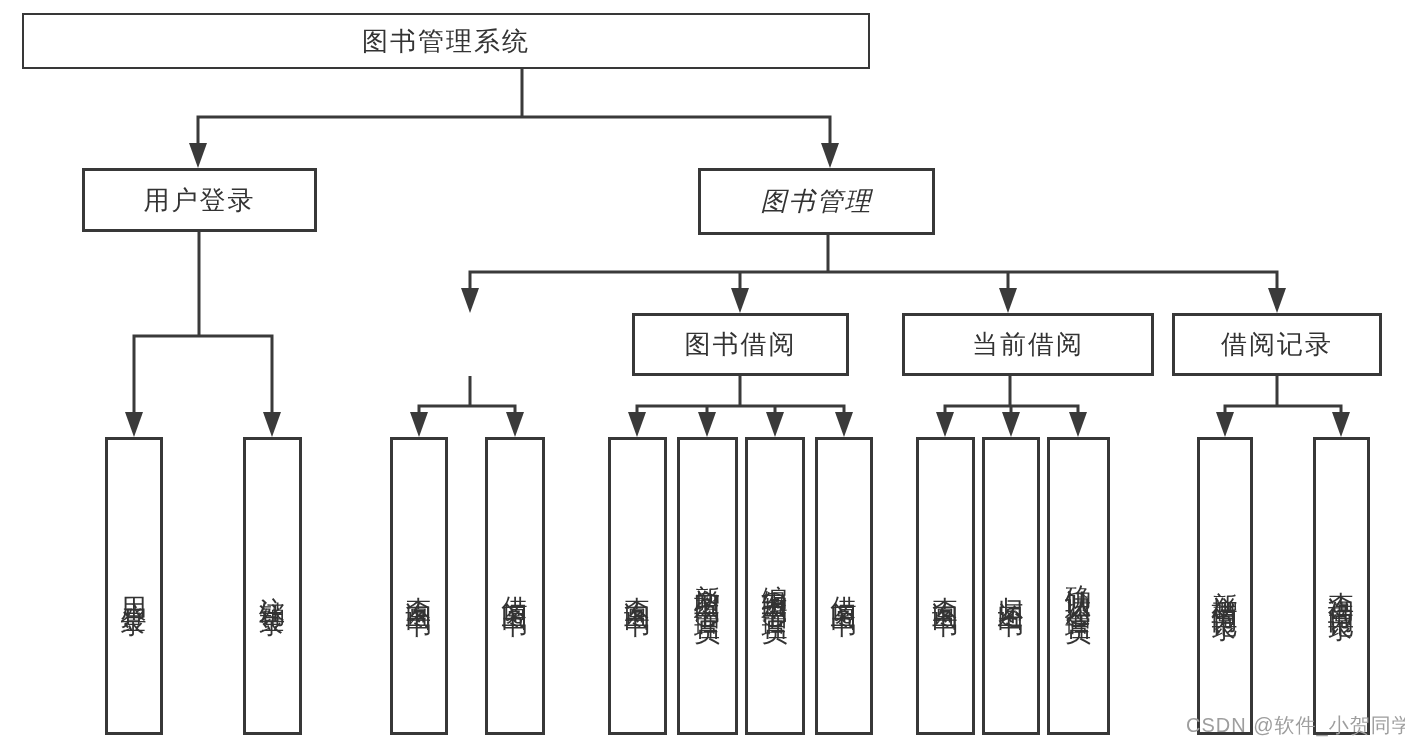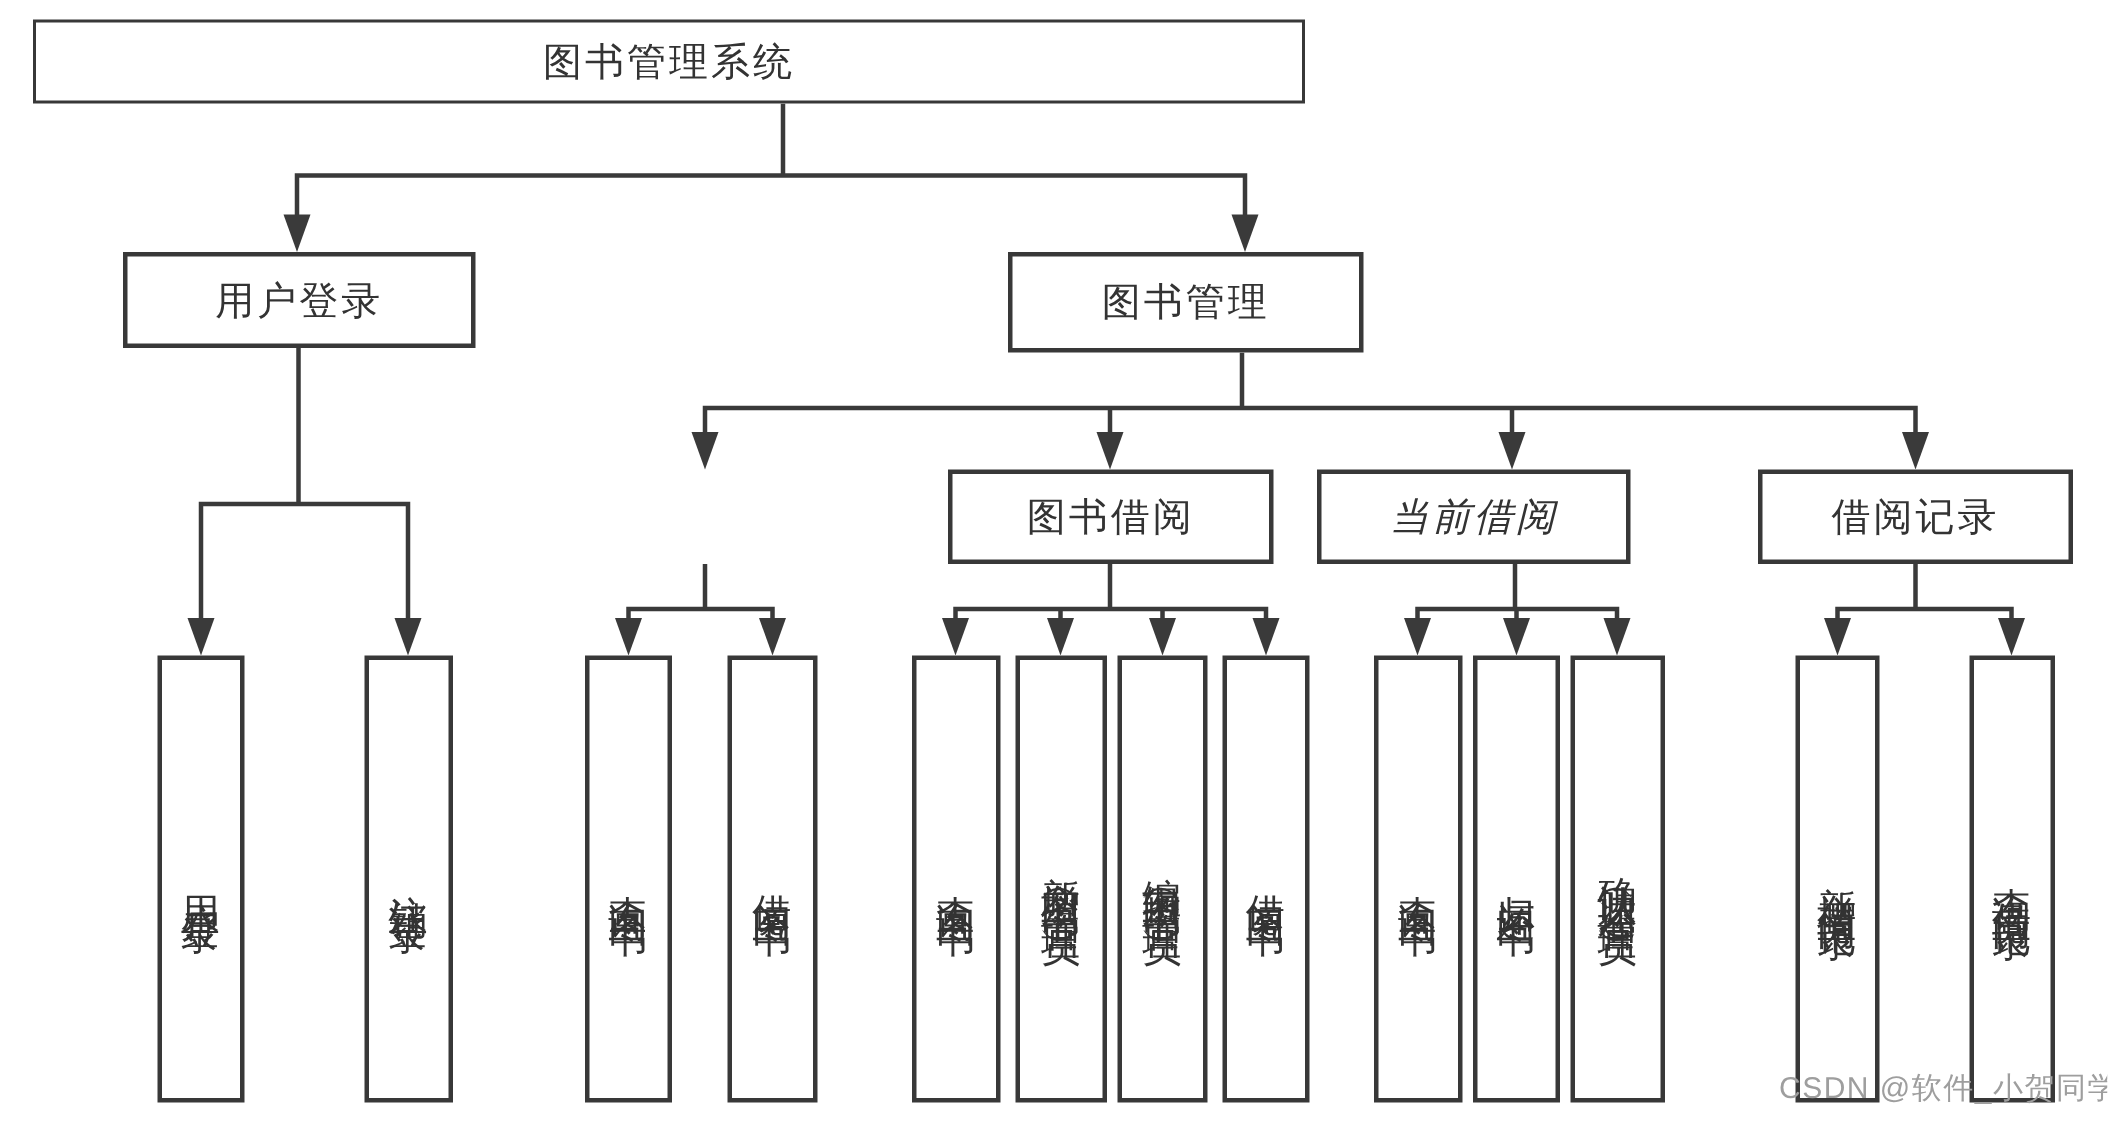--- a/index.html
+++ b/index.html
@@ -70,24 +70,24 @@
       <polygon points="1002,412 1020,412 1011,437"></polygon>
       <polygon points="1069,412 1087,412 1078,437"></polygon>
       <polygon points="1216,412 1234,412 1225,437"></polygon>
       <polygon points="1332,412 1350,412 1341,437"></polygon>
     </g>
   </svg>
 
   <div class="node root" style="left:22px;top:13px;width:848px;height:56px;">图书管理系统</div>
 
   <div class="node" style="left:82px;top:168px;width:235px;height:64px;">用户登录</div>
-  <div class="node" style="left:672px;top:168px;width:237px;height:67px;">图书管理</div>
+  <div class="node" style="left:698px;top:168px;width:237px;height:67px;font-style:italic;">图书管理</div>
 
   <div class="node" style="left:632px;top:313px;width:217px;height:63px;">图书借阅</div>
-  <div class="node" style="left:878px;top:313px;width:209px;height:63px;font-style:italic;">当前借阅</div>
+  <div class="node" style="left:902px;top:313px;width:252px;height:63px;">当前借阅</div>
   <div class="node" style="left:1172px;top:313px;width:210px;height:63px;">借阅记录</div>
 
   <div class="leaf" style="left:105px;top:437px;width:58px;height:298px;">用户登录</div>
   <div class="leaf" style="left:243px;top:437px;width:59px;height:298px;">注销登录</div>
 
   <div class="leaf" style="left:390px;top:437px;width:58px;height:298px;">查询图书</div>
   <div class="leaf" style="left:485px;top:437px;width:60px;height:298px;">借阅图书</div>
 
   <div class="leaf" style="left:608px;top:437px;width:59px;height:298px;">查询图书</div>
   <div class="leaf" style="left:677px;top:437px;width:61px;height:298px;">新增图书（管理员）</div>

